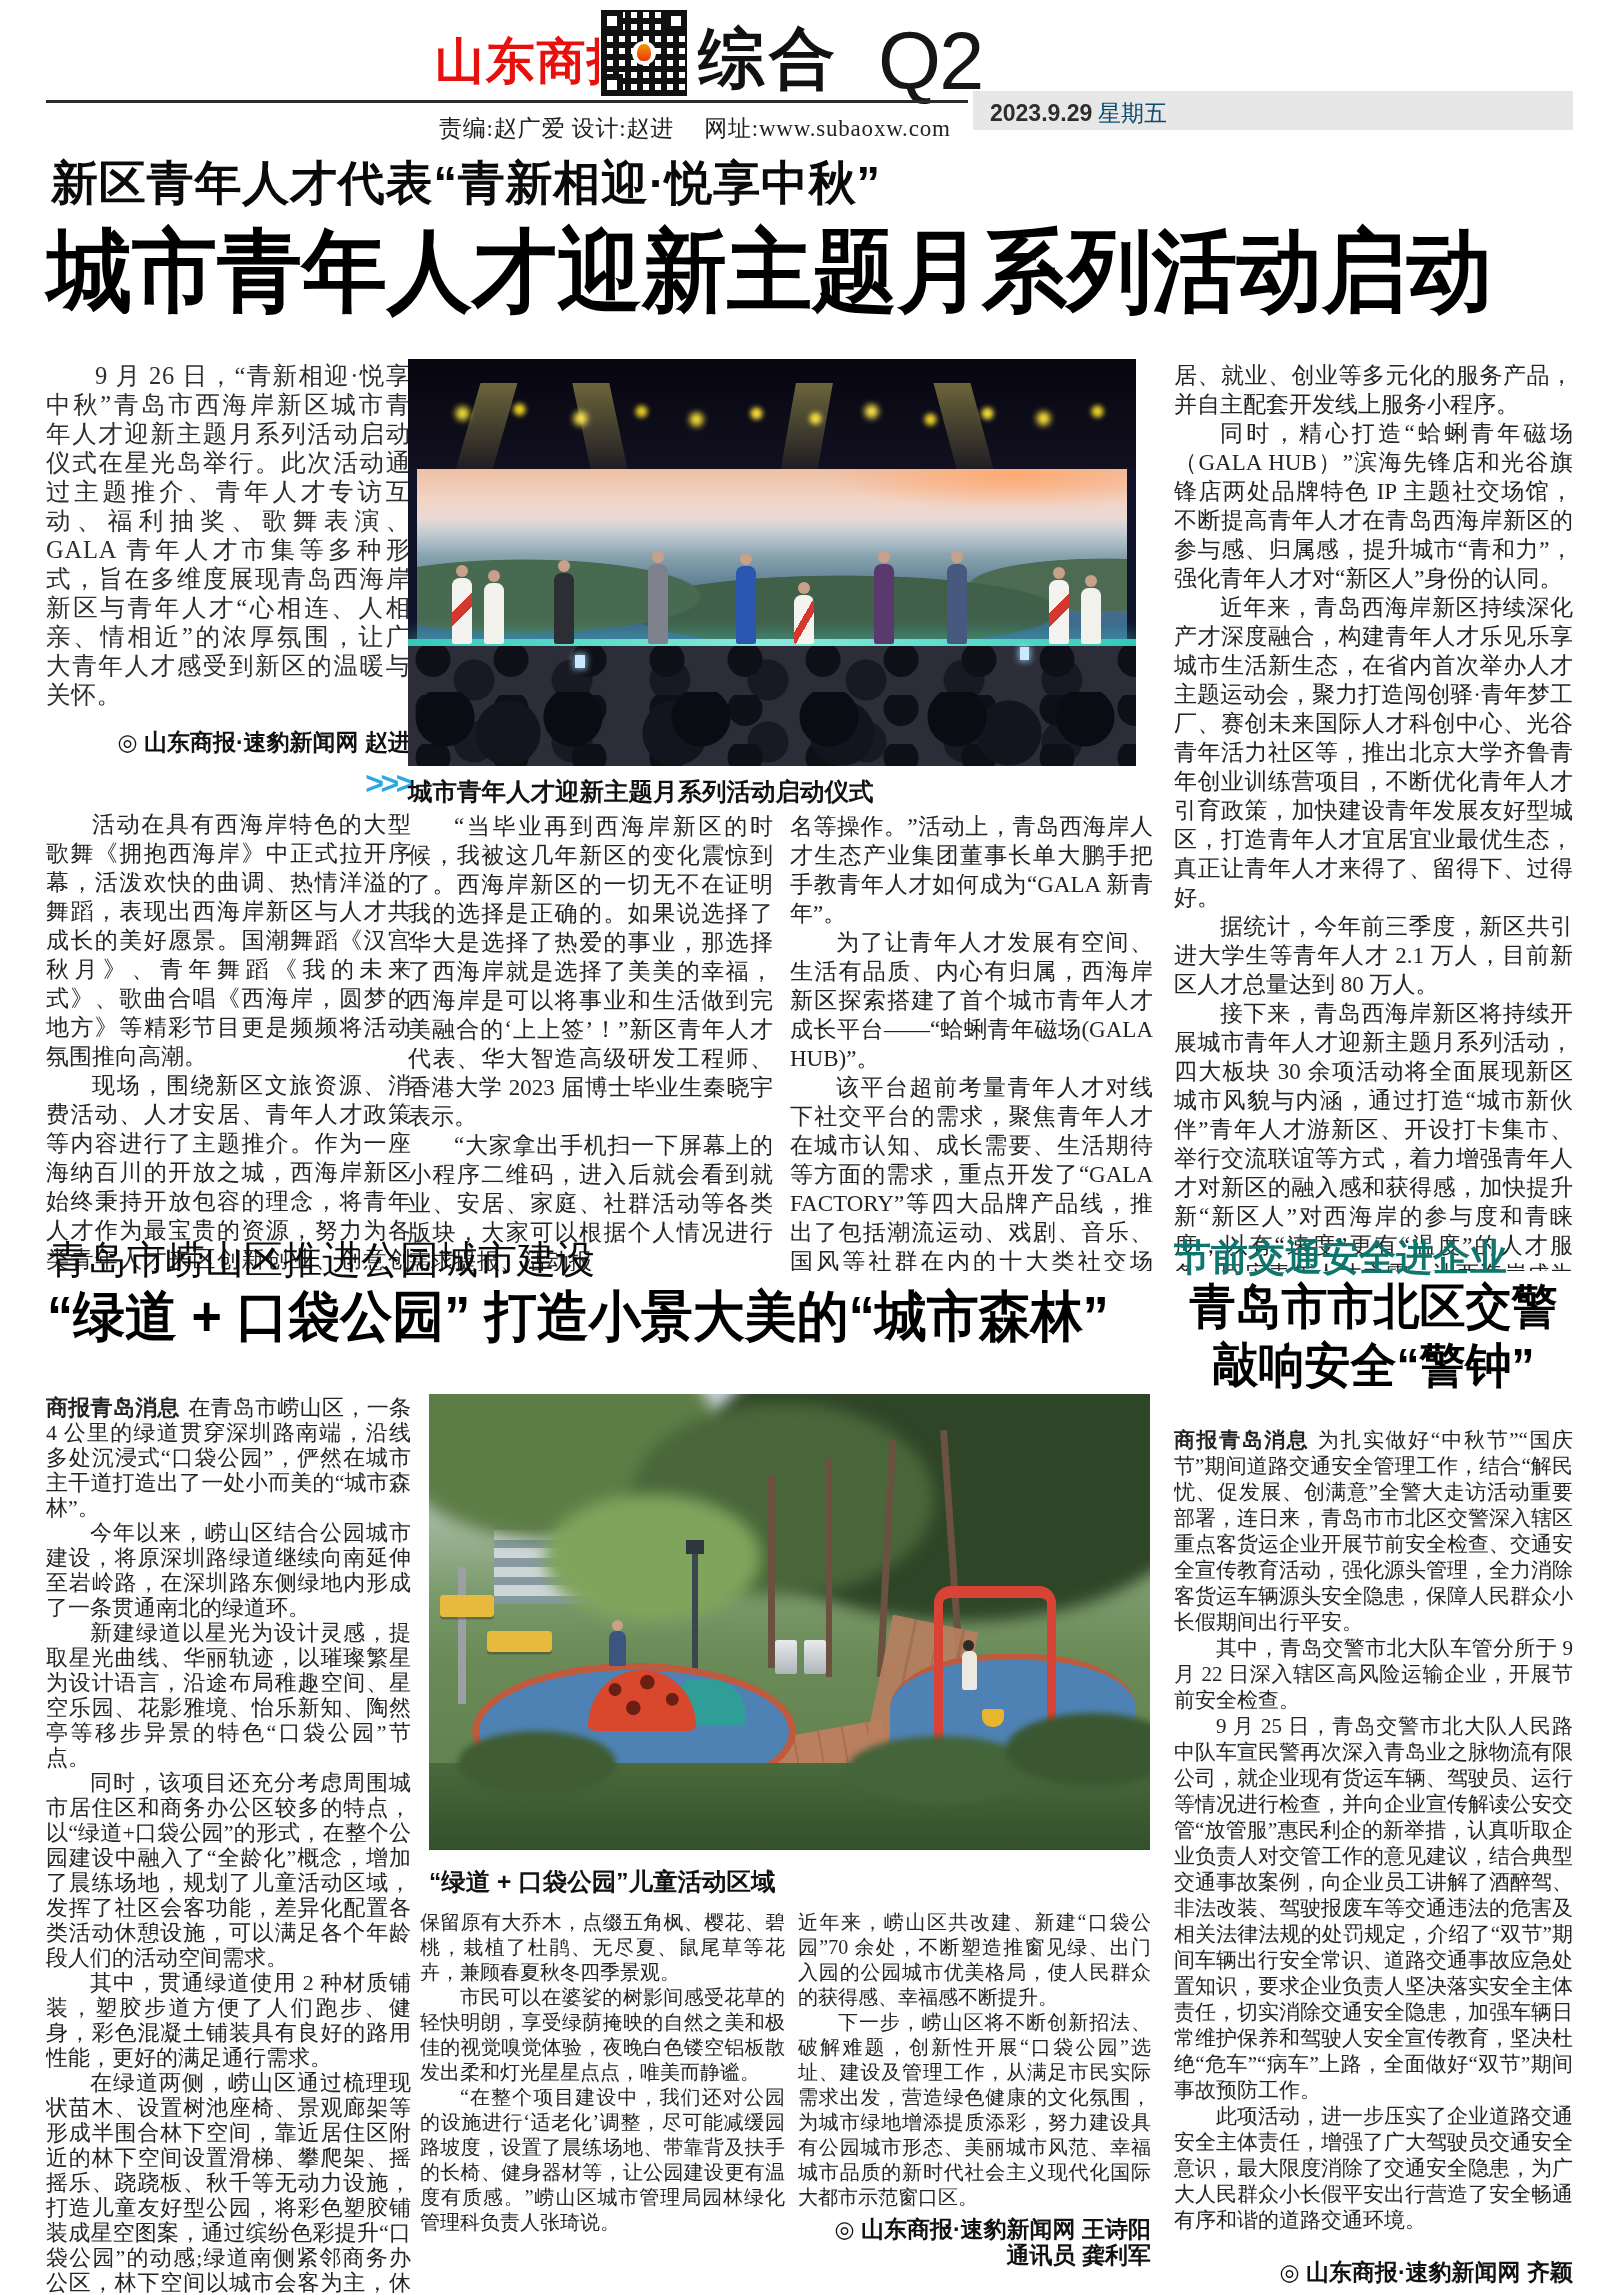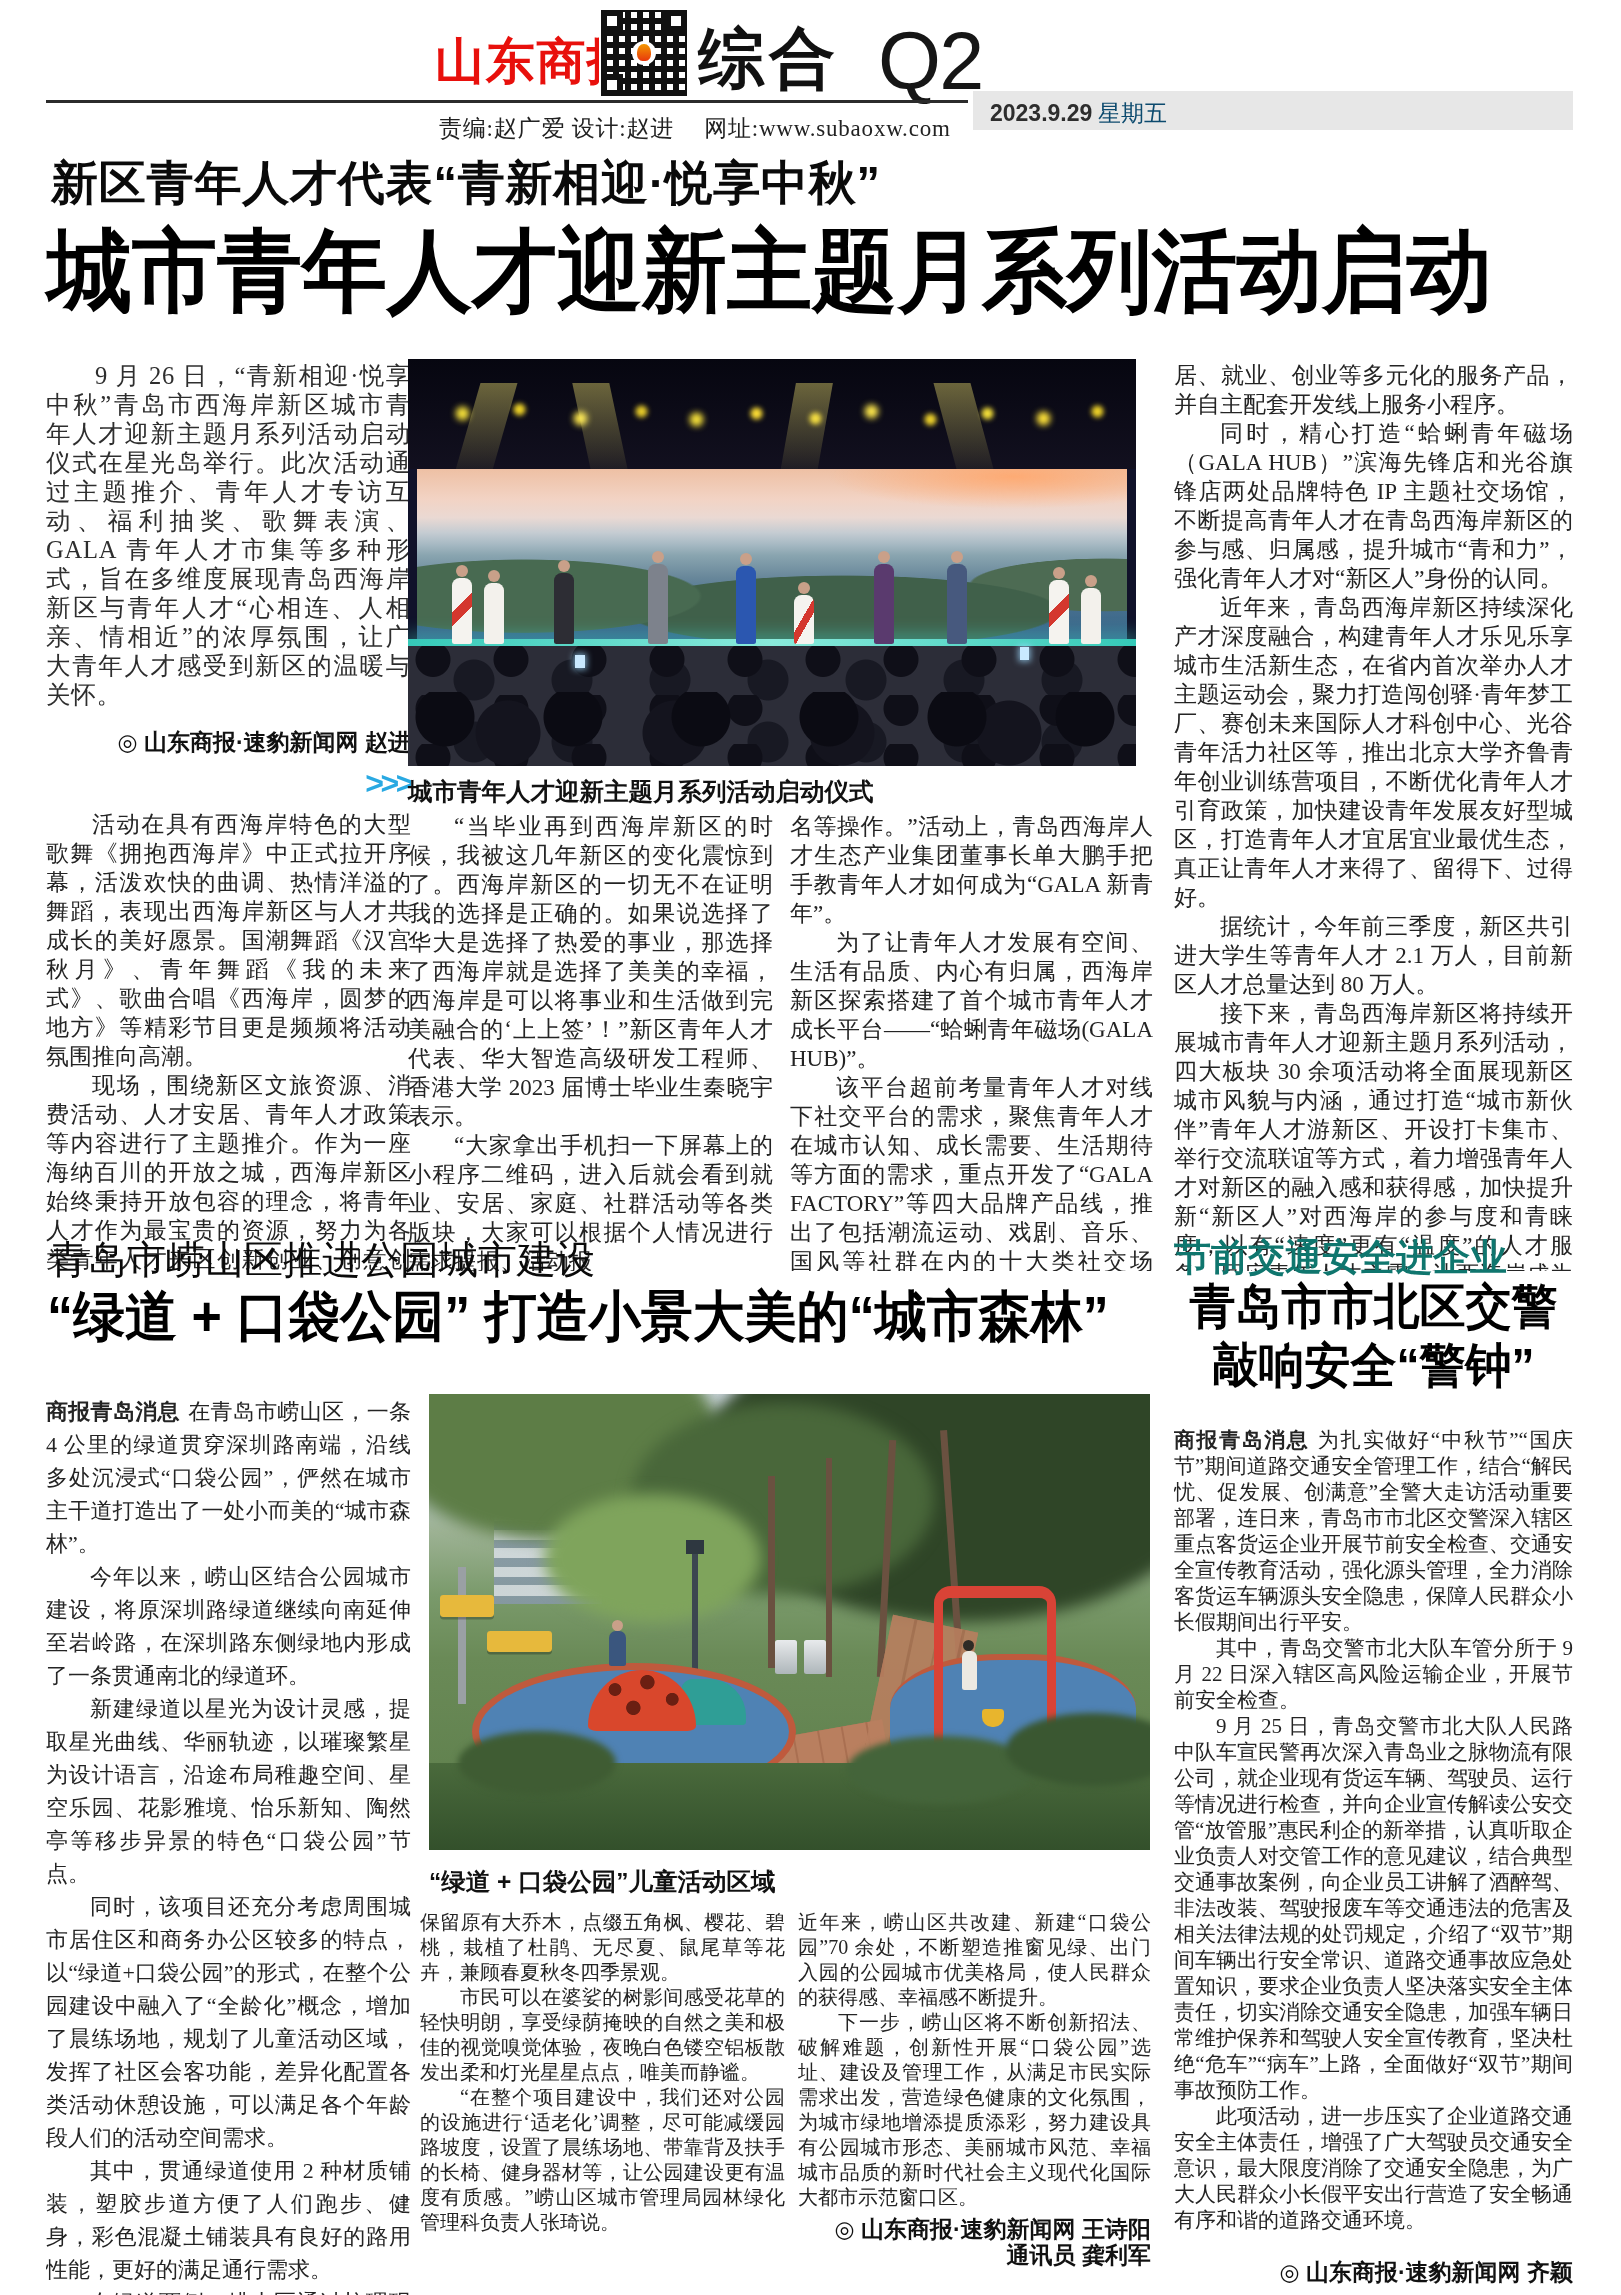--- a/index.html
+++ b/index.html
@@ -73,21 +73,21 @@
       background-size:128px 78px,167px 88px;}
   .perf{position:absolute;bottom:30%;width:20px;border-radius:7.6px 7.6px 2.5px 2.5px;}
   .perf::before{content:"";position:absolute;top:-12.7px;left:50%;margin-left:-6px;width:12px;height:12px;
       border-radius:50%;background:#c9a089;}
   .phone{position:absolute;width:9.3px;height:13.5px;background:#c9e9ff;box-shadow:0 0 6.8px 1.7px rgba(160,220,255,.7);}
 
   
   .a2-kicker{left:49px;top:1233px;font-size:39px;font-weight:400;color:#0a0a0a;}
   .a2-headline{left:47px;top:1280px;width:1115px;font-size:52px;font-weight:900;color:#000;white-space:nowrap;
       transform:scaleY(1.05);transform-origin:top left;}
-  .f-a2{font-size:22px;line-height:33px;color:#242424;}
+  .f-a2{font-size:22px;line-height:25px;color:#242424;}
   .f-a2s{font-size:20px;line-height:25px;color:#242424;}
 
   
   .photo2{left:429px;top:1394px;width:721px;height:456px;overflow:hidden;background:
       linear-gradient(180deg,#c9d4d9 0%,#bccbd0 16%,#9db294 30%,#7a9a6b 44%,#6a8a57 58%,#5c7d4a 100%);}
   .p2-building{position:absolute;left:9%;top:0;width:15%;height:46%;opacity:.9;background:
       repeating-linear-gradient(0deg,rgba(125,145,160,.85) 0 8.4px,rgba(214,221,227,.95) 8.4px 18.6px),#c3ccd2;}
   .p2-canopy{position:absolute;border-radius:50%;filter:blur(7.6px);}
   .p2-trunk{position:absolute;width:6.8px;background:#6a5140;}
   .p2-path{position:absolute;background:repeating-linear-gradient(90deg,#b97f5f 0 22px,#a96f51 22px 24.5px),

